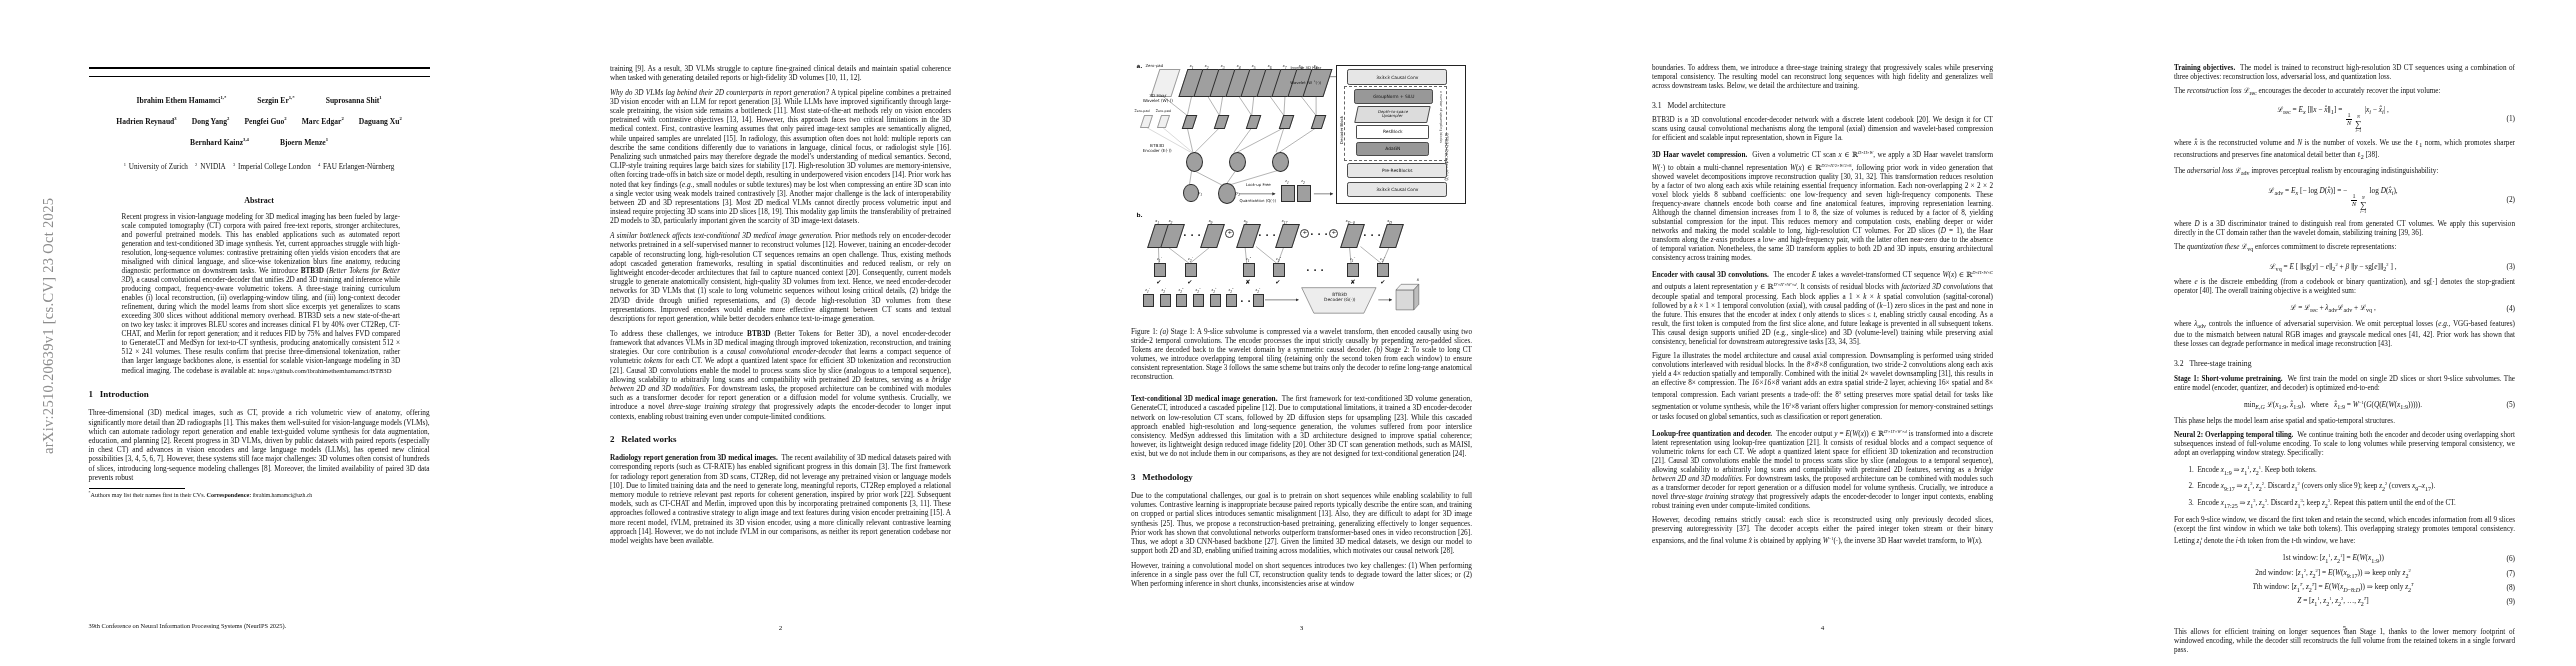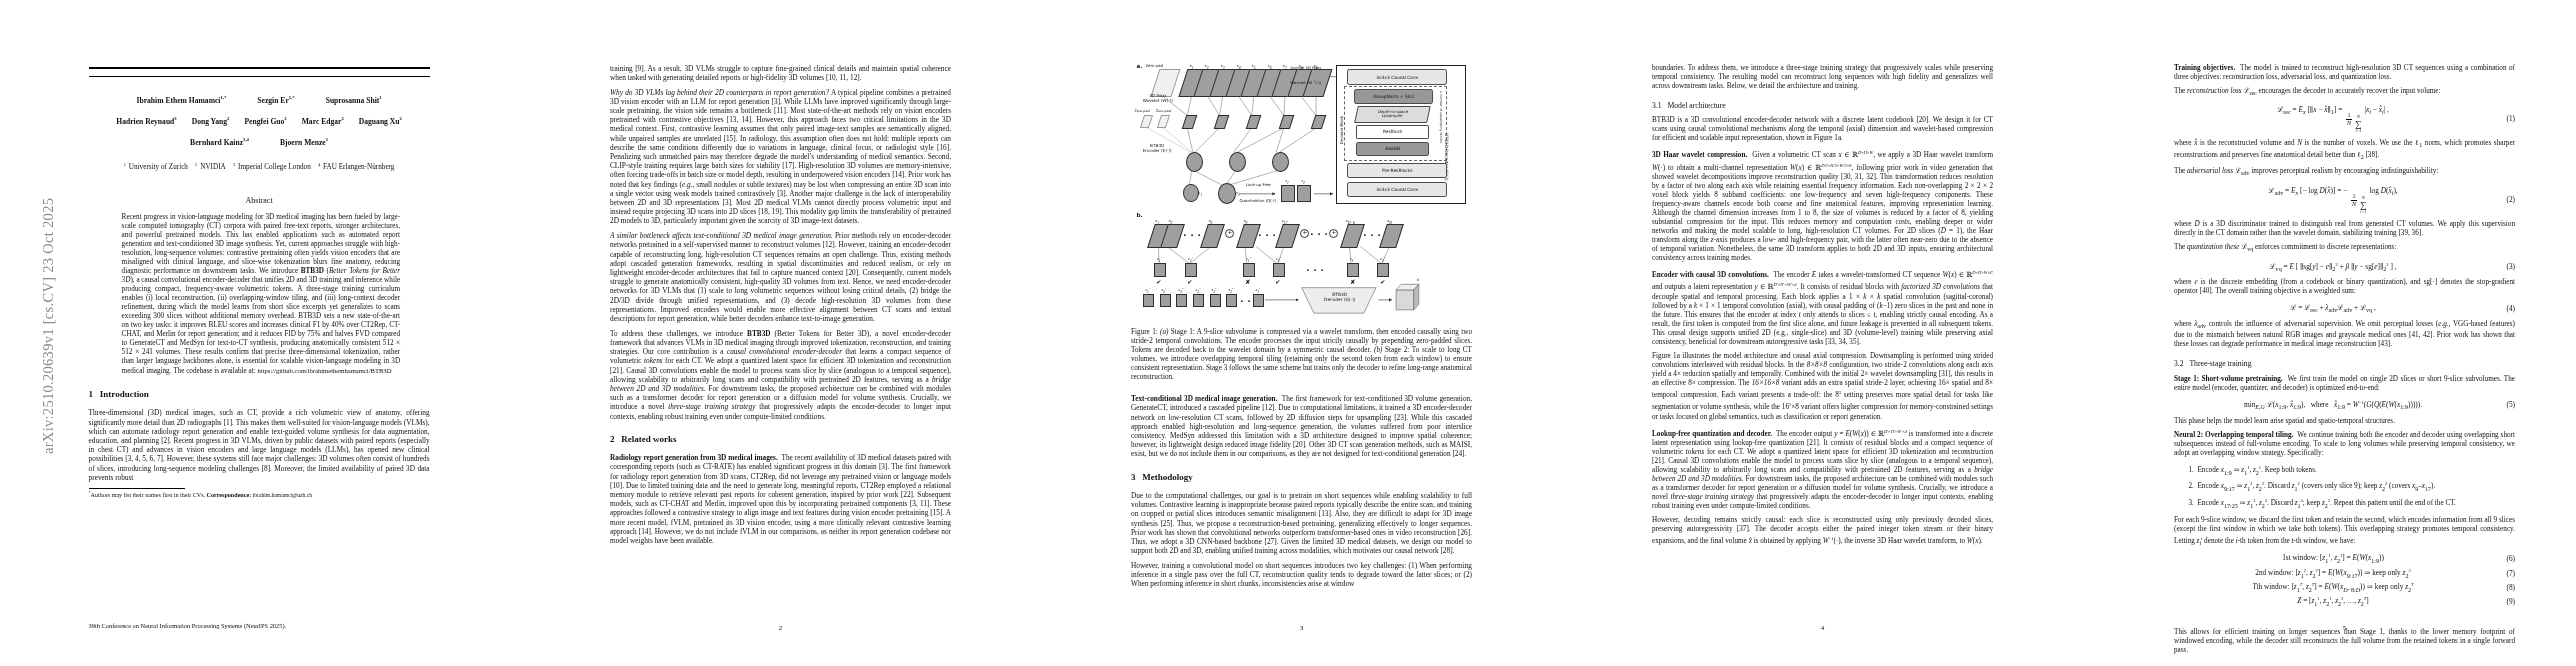--- a/index.html
+++ b/index.html
@@ -22,21 +22,21 @@
   .titlerule{height:2.5px;background:#000;margin-top:51px;}
   .title{font-size:11px;font-weight:bold;text-align:center;line-height:14.5px;margin-top:7.2px;}
   .subrule{height:0.8px;background:#000;margin-top:6.7px;}
   .author-row{display:flex;justify-content:center;font-weight:bold;font-size:7.6px;}
   .author-row span{margin:0 0;}
   .r1{margin-top:18.3px;gap:31px;}
   .r2{margin-top:11.7px;gap:15px;}
   .r3{margin-top:11.7px;gap:31px;}
   .affil{text-align:center;margin-top:15px;font-size:7.2px;}
   .affil sup{margin-right:1.1px;}
-  .abshead{text-align:center;font-weight:normal;font-size:8px;margin-top:24.5px;}
+  .abshead{text-align:center;font-weight:bold;font-size:8px;margin-top:24.5px;}
   .abstract{margin:8.3px 29.5px 0 33px;font-size:7.2px;line-height:9px;text-align:justify;}
   .fnrule{width:96px;border-top:0.6px solid #000;margin-top:5.6px;}
   .fn{font-size:6.1px;margin-top:2.2px;}
   .conf{position:absolute;bottom:22px;left:0;font-size:6.4px;}
   
   .eq{display:flex;align-items:center;margin:6.1px 0;font-size:7.3px;}
   .eq .formula{flex:1;text-align:center;}
   .eq .eqnum{width:23px;text-align:right;}
   .frac{display:inline-flex;flex-direction:column;vertical-align:-5px;text-align:center;font-size:6.1px;line-height:1.15;margin:0 1.7px;}
   .frac>span:first-child{border-bottom:0.5px solid #000;padding:0 1.7px;}

